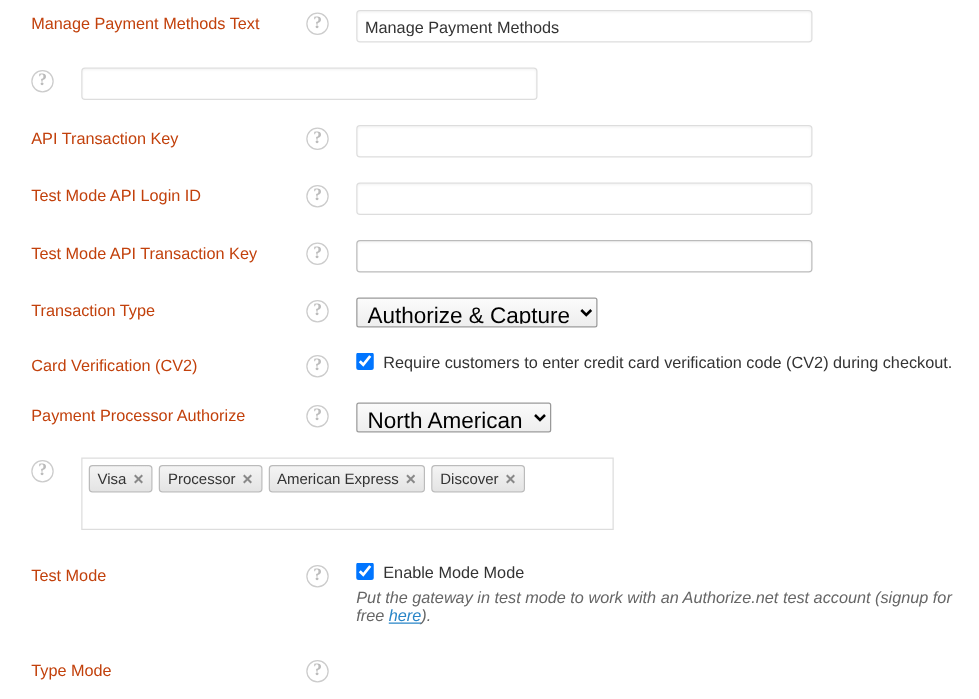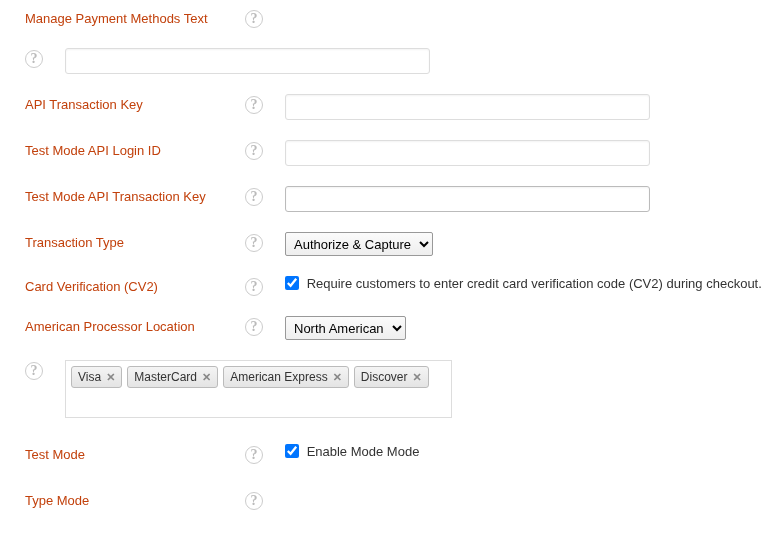--- a/index.html
+++ b/index.html
@@ -53,37 +53,37 @@
       color: #333;
       box-shadow: inset 0 1px 2px rgba(0,0,0,0.05);
     }
     input.highlighted {
       border-color: #bbb;
     }
     select {
       height: 24px;
       padding: 2px 4px;
       border: 1px solid #999;
-      font-size: 13px;
+      font-size: 18px;
       background: #f5f5f5;
       background: linear-gradient(#fbfbfb, #eeeeee);
       border-radius: 2px;
     }
     input[type="checkbox"] {
       width: 14px;
       height: 14px;
       margin-right: 4px;
       vertical-align: -2px;
     }
     .checkbox-label {
       font-size: 13px;
       color: #333;
     }
     .multiselect {
-      width: 387px;
+      width: 426px;
       min-height: 58px;
       border: 1px solid #ddd;
       padding: 5px;
       background: #fff;
       display: flex;
       flex-wrap: wrap;
       gap: 5px;
       align-items: flex-start;
     }
     .chip {
@@ -118,20 +118,23 @@
     }
   </style>
 </head>
 <body>
 
 <div>
 
   <div class="form-row">
     <div class="label-cell">Manage Payment Methods Text</div>
     <div class="help-cell"><span class="help-icon">?</span></div>
+    <div class="field-cell">
+      <input type="text" value="Manage Payment Methods" style="">
+    </div>
   </div>
 
   <div class="form-row">
     <div class="help-cell"><span class="help-icon">?</span></div>
     <div class="field-cell">
       <input type="text" value="" style="">
     </div>
   </div>
 
   <div class="form-row">
@@ -173,39 +176,39 @@
     <div class="help-cell"><span class="help-icon">?</span></div>
     <div class="field-cell">
       <label class="checkbox-label">
         <input type="checkbox" checked="" style="">
         <span>Require customers to enter credit card verification code (CV2) during checkout.</span>
       </label>
     </div>
   </div>
 
   <div class="form-row">
-    <div class="label-cell">American Processor Location</div>
+    <div class="label-cell">Payment Processor Authorize</div>
     <div class="help-cell"><span class="help-icon">?</span></div>
     <div class="field-cell">
       <select>
         <option>North American</option>
       </select>
     </div>
   </div>
 
   <div class="form-row">
     <div class="help-cell"><span class="help-icon">?</span></div>
     <div class="field-cell">
       <div class="multiselect">
         <span class="chip">
             <span>Visa</span>
             <span class="chip-x">✕</span>
           </span>
         <span class="chip">
-            <span>MasterCard</span>
+            <span>Processor</span>
             <span class="chip-x">✕</span>
           </span>
         <span class="chip">
             <span>American Express</span>
             <span class="chip-x">✕</span>
           </span>
         <span class="chip">
             <span>Discover</span>
             <span class="chip-x">✕</span>
           </span>
@@ -214,20 +217,23 @@
   </div>
 
   <div class="form-row" style="padding-top:14px;">
     <div class="label-cell">Test Mode</div>
     <div class="help-cell"><span class="help-icon">?</span></div>
     <div class="field-cell">
       <label class="checkbox-label">
         <input type="checkbox" checked="" style="">
         <span>Enable Mode Mode</span>
       </label>
+      <span class="description">
+        <span>Put the gateway in test mode to work with an Authorize.net test account (signup for free </span><a href="#">here</a><span>).</span>
+      </span>
     </div>
   </div>
 
   <div class="form-row" style="padding-top:14px;">
     <div class="label-cell">Type Mode</div>
     <div class="help-cell"><span class="help-icon">?</span></div>
   </div>
 
 </div>
 

